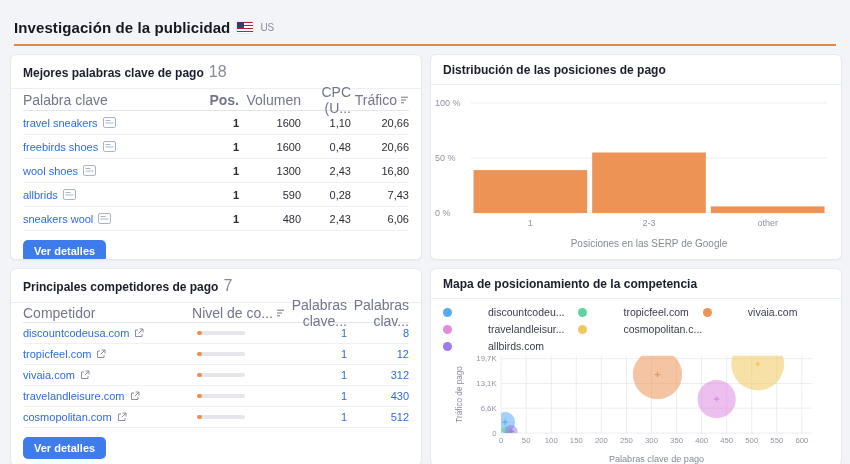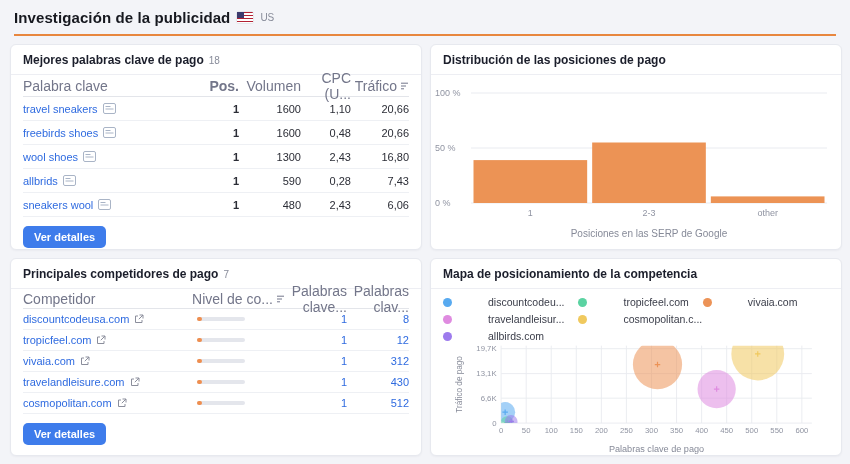--- a/index.html
+++ b/index.html
@@ -6,37 +6,37 @@
   html,body { width:850px; height:464px; }
   body {
     font-family: "Liberation Sans", sans-serif;
     background:#f3f4f8;
     color:#23252f;
     overflow:hidden;
   }
   .page { width:850px; height:464px; position:relative; }
 
   
-  .top { padding:9px 14px 0 14px; }
+  .top { padding:19px 14px 0 14px; }
   .title-row { display:flex; align-items:center; gap:7px; }
   .page-title { font-size:15px; font-weight:bold; color:#16181f; letter-spacing:.1px; }
   .flag { width:16px; height:11px; border-radius:1px; position:relative; flex:0 0 auto;
           background:repeating-linear-gradient(#b22234 0 1.5px, #ffffff 1.5px 3px); box-shadow:0 0 0 .5px #d8dae0; }
   .flag::after { content:''; position:absolute; top:0; left:0; width:7px; height:6px; background:#3c3b6e; }
   .country { font-size:10px; color:#878b99; }
   .divider { height:2px; background:#e8873f; margin-top:8px; }
 
   
   .grid { display:grid; grid-template-columns:412px 412px; grid-template-rows:206px 198px;
           gap:8px; padding:8px 8px 0 10px; }
   .card { background:#ffffff; border:1px solid #e7e9ef; border-radius:6px;
           box-shadow:0 1px 2px rgba(20,24,40,.04); overflow:hidden; display:flex; flex-direction:column; }
   .card-head { padding:8px 12px 7px 12px; border-bottom:1px solid #edeef3; display:flex; align-items:baseline; gap:5px; }
   .card-title { font-size:12px; font-weight:bold; color:#1b1e2b; }
-  .card-count { font-size:10px; color:#878b99; }
+  .card-count { font-size:16px; color:#878b99; }
 
   
   .tbl { padding:0 12px; }
   .trow { display:flex; align-items:center; border-bottom:1px solid #eef0f4; }
   .thead-row { border-bottom:1px solid #e3e5ea; }
   .th { font-size:14px; color:#73768a; }
   .td { font-size:11px; color:#2b2d36; }
   .num { text-align:right; }
   a.lnk { color:#2f6be0; text-decoration:none; cursor:pointer; }
 

